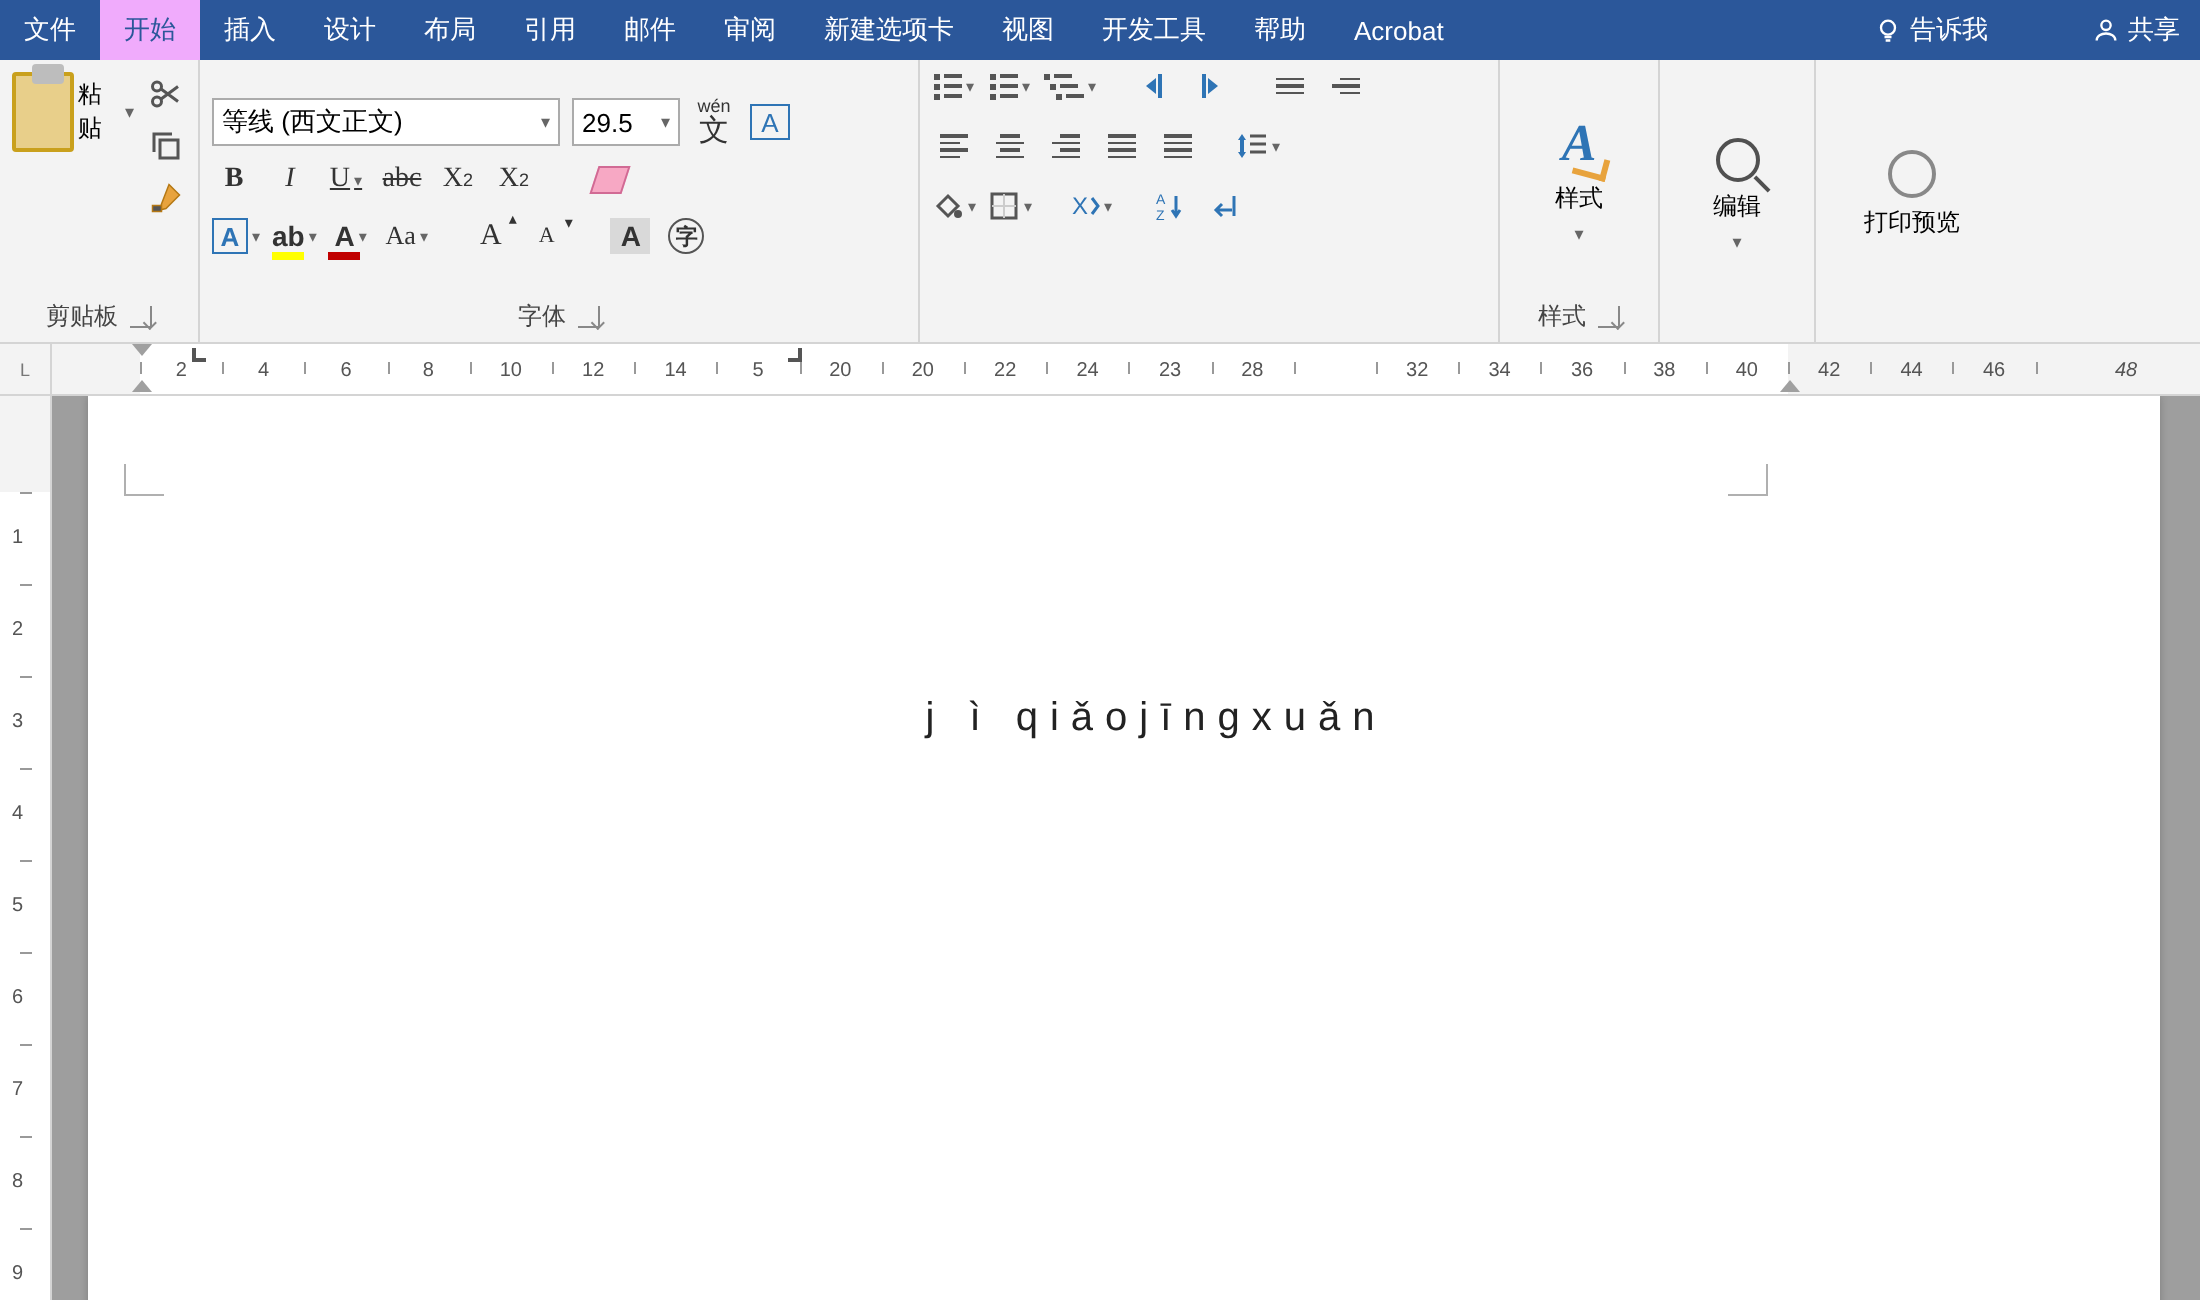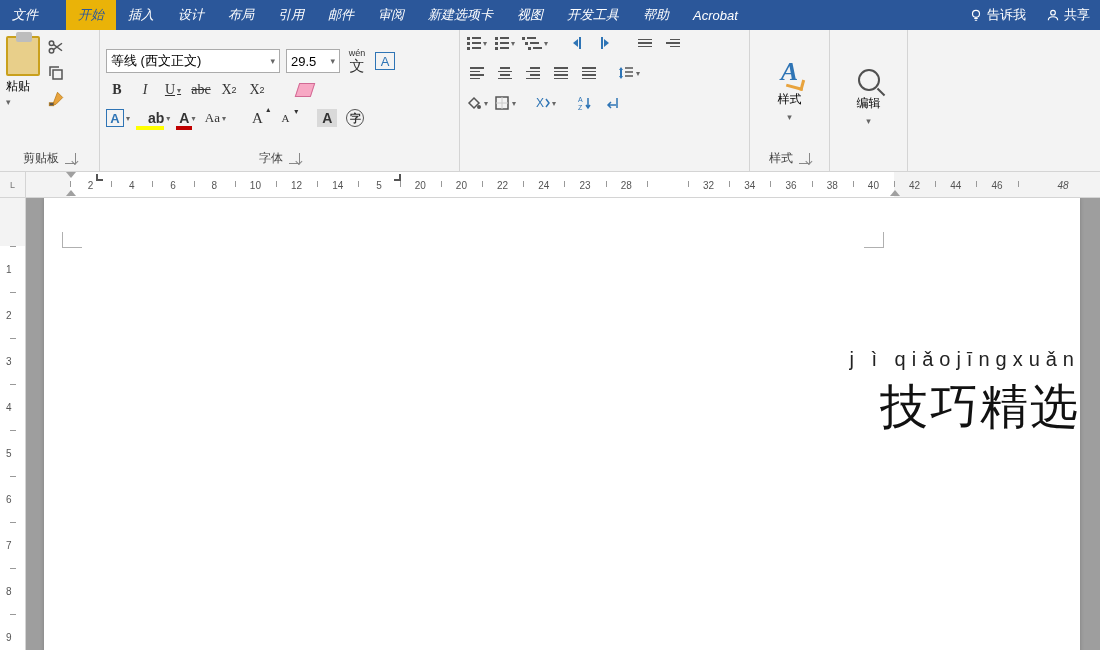--- a/index.html
+++ b/index.html
@@ -1,33 +1,33 @@
 <!DOCTYPE html>
 <html><head>
 <meta charset="utf-8">
 <style>
 * { margin: 0; padding: 0; box-sizing: border-box; font-family: "Microsoft YaHei", "Segoe UI", sans-serif; }
 body { background: #f3f3f3; width: 1100px; height: 650px; overflow: hidden; user-select: none; }
 
 .tab-bar { background: #2b579a; height: 30px; display: flex; color: #fff; font-size: 13px; align-items: stretch; }
-.tab { padding: 0 12px; display: flex; align-items: center; cursor: pointer; font-style: italic; }
-.tab.active { background: #eab308; color: #2b579a; margin-left: 16px; }
-.tab-right { margin-left: auto; display: flex; }
+.tab { padding: 0 12px; display: flex; align-items: center; cursor: pointer; }
+.tab.active { background: #f0abfc; color: #2b579a; }
+.tab-right { margin-left: auto; display: flex; gap: 32px; }
 .tab-right .tab-ic { display:flex; align-items:center; gap:4px; padding:0 10px; }
 .bulb, .person { width:14px; height:14px; }
 
 .ribbon { background: #f3f3f3; border-bottom: 1px solid #d4d4d4; height: 142px; display: flex; }
 .group { border-right: 1px solid #d4d4d4; display: flex; flex-direction: column; }
 .group-body { flex: 1; padding: 4px 6px; }
 .group-label { font-size: 12px; text-align: center; color: #444; padding: 2px 0 4px; display:flex; align-items:center; justify-content:center; gap:6px;}
 .dlauncher { width:11px; height:11px; border:1px solid #888; border-top:none; border-left:none; position:relative; cursor:pointer;}
 .dlauncher::after{content:"";position:absolute;right:-1px;bottom:-1px;width:4px;height:4px;border-right:1px solid #888;border-bottom:1px solid #888;transform:rotate(45deg) translate(1px,-1px);}
 
 .clip-body{display:flex;gap:6px;align-items:flex-start;padding-top:6px;}
-.paste-big{display:flex;flex-direction:column;align-items:flex-start;gap:2px;cursor:pointer;}
+.paste-big{display:flex;flex-direction:row;align-items:center;gap:2px;cursor:pointer;}
 .paste-ic{width:34px;height:40px;background:#e8cf8a;border:2px solid #c9a01c;border-radius:2px;position:relative;}
 .paste-ic::before{content:"";position:absolute;top:-6px;left:8px;width:16px;height:10px;background:#bdbdbd;border-radius:2px;}
 .paste-lbl{font-size:12px;}
 .clip-col{display:flex;flex-direction:column;gap:8px;padding-top:2px;}
 .smic{width:20px;height:18px;cursor:pointer;display:flex;align-items:center;justify-content:center;color:#555;}
 
 .font-body{display:flex;flex-direction:column;gap:6px;justify-content:center;}
 .row{display:flex;gap:6px;align-items:center;}
 .combo{background:#fff;border:1px solid #ababab;height:24px;display:flex;align-items:center;padding:0 4px;font-size:13px;cursor:text;}
 .combo .dd{margin-left:auto;color:#666;font-size:9px;padding-left:6px;}
@@ -37,21 +37,21 @@
 .btn .dd{font-size:8px;color:#666;margin-left:2px;}
 .btn svg{width:16px;height:16px;}
 .wen{display:flex;flex-direction:column;align-items:center;font-size:9px;line-height:1;}
 .wen .zi{font-size:15px;}
 .charbox{border:1.5px solid #2e74b5;width:20px;height:18px;display:flex;align-items:center;justify-content:center;font-size:13px;color:#2e74b5;}
 .strike{text-decoration:line-through;}
 .sub{font-size:14px;}
 .sub sub,.sub sup{font-size:9px;}
 .eraser{width:16px;height:14px;background:#f7a8c4;transform:skewX(-18deg);border:1px solid #d16a94;}
 .txA{border:1.5px solid #2e74b5;width:18px;height:18px;display:flex;align-items:center;justify-content:center;color:#2e74b5;font-weight:bold;font-size:13px;}
-.hiA{font-weight:bold;font-size:14px;margin-left:12px;}
+.hiA{font-weight:bold;font-size:14px;}
 .hibar{position:absolute;left:0;right:6px;bottom:-1px;height:4px;background:#ffff00;}
 .fcA{font-weight:bold;font-size:14px;}
 .fcbar{position:absolute;left:0;right:6px;bottom:-1px;height:4px;background:#c00000;}
 .Aa{font-size:13px;}
 .growA{font-size:15px;}
 .shrinkA{font-size:11px;}
 .shadeA{background:#d9d9d9;width:20px;height:18px;display:flex;align-items:center;justify-content:center;font-weight:bold;}
 .circA{border:1.5px solid #555;border-radius:50%;width:18px;height:18px;display:flex;align-items:center;justify-content:center;font-size:11px;font-weight:bold;}
 
 .para-body{display:flex;flex-direction:column;gap:8px;padding-top:2px;}
@@ -95,21 +95,21 @@
 .doc-area{display:flex;height:452px;background:#9e9e9e;}
 .vruler{width:26px;background:#fff;border-right:1px solid #d4d4d4;position:relative;}
 .vruler .seg{position:absolute;left:0;right:0;background:#f3f3f3;}
 .vruler .vt{position:absolute;left:6px;font-size:10px;color:#555;transform:translateY(-50%);} 
 .vruler .vminor{position:absolute;left:10px;width:6px;height:1px;background:#999;}
 .canvas{flex:1;background:#9e9e9e;position:relative;overflow:hidden;}
 .page{position:absolute;left:18px;top:0;width:1036px;background:#fff;min-height:600px;box-shadow:0 0 4px rgba(0,0,0,.2);}
 .page-corner{position:absolute;top:34px;width:20px;height:16px;}
 .page-corner.l{left:18px;border-left:1px solid #b0b0b0;border-bottom:1px solid #b0b0b0;}
 .page-corner.r{right:196px;border-right:1px solid #b0b0b0;border-bottom:1px solid #b0b0b0;}
-.content{position:absolute;top:150px;left:0;right:0;text-align:right;margin-left:32px;}
+.content{position:absolute;top:150px;left:0;right:0;text-align:center;margin-left:32px;}
 .pinyin{font-size:20px;letter-spacing:6px;color:#222;}
 .hanzi{font-size:48px;letter-spacing:2px;color:#111;margin-top:4px;}
 </style>
 </head>
 <body>
 
 <div class="tab-bar">
   <div class="tab">文件</div>
   <div class="tab active">开始</div>
   <div class="tab">插入</div>
@@ -406,20 +406,27 @@
 
   <div class="group" style="width:78px">
     <div class="big-btn">
       <div class="mag"></div>
       <div class="lbl">编辑</div>
       <div style="font-size:9px;color:#666">▾</div>
     </div>
     <div class="group-label"></div>
   </div>
 
+  <div class="group" style="width:96px;border-right:none">
+    <div class="big-btn">
+      <div class="circ"></div>
+      <div class="lbl">打印预览</div>
+    </div>
+    <div class="group-label"></div>
+  </div>
 
 </div>
 
 <div class="ruler-area">
   <div class="ruler-corner">L</div>
   <div class="ruler" id="hruler">
     <div class="seg" style="left:0;width:44px"></div>
     <div class="seg" style="left:868px;right:0"></div>
     <div class="ticks" id="hticks">
         <div class="tick" style="left: 64.6px;">2</div>
@@ -500,17 +507,16 @@
       <div class="vminor" style="top: 370px;"></div>
       <div class="vt" style="top: 439px;">9</div>
       <div class="vminor" style="top: 416px;"></div>
     </div>
   <div class="canvas">
     <div class="page">
       <div class="page-corner l"></div>
       <div class="page-corner r"></div>
       <div class="content">
         <div class="pinyin">j ì qiǎojīngxuǎn</div>
-        <div class="hanzi">技巧精选</div>
       </div>
     </div>
   </div>
 </div>
 
 </body></html>

